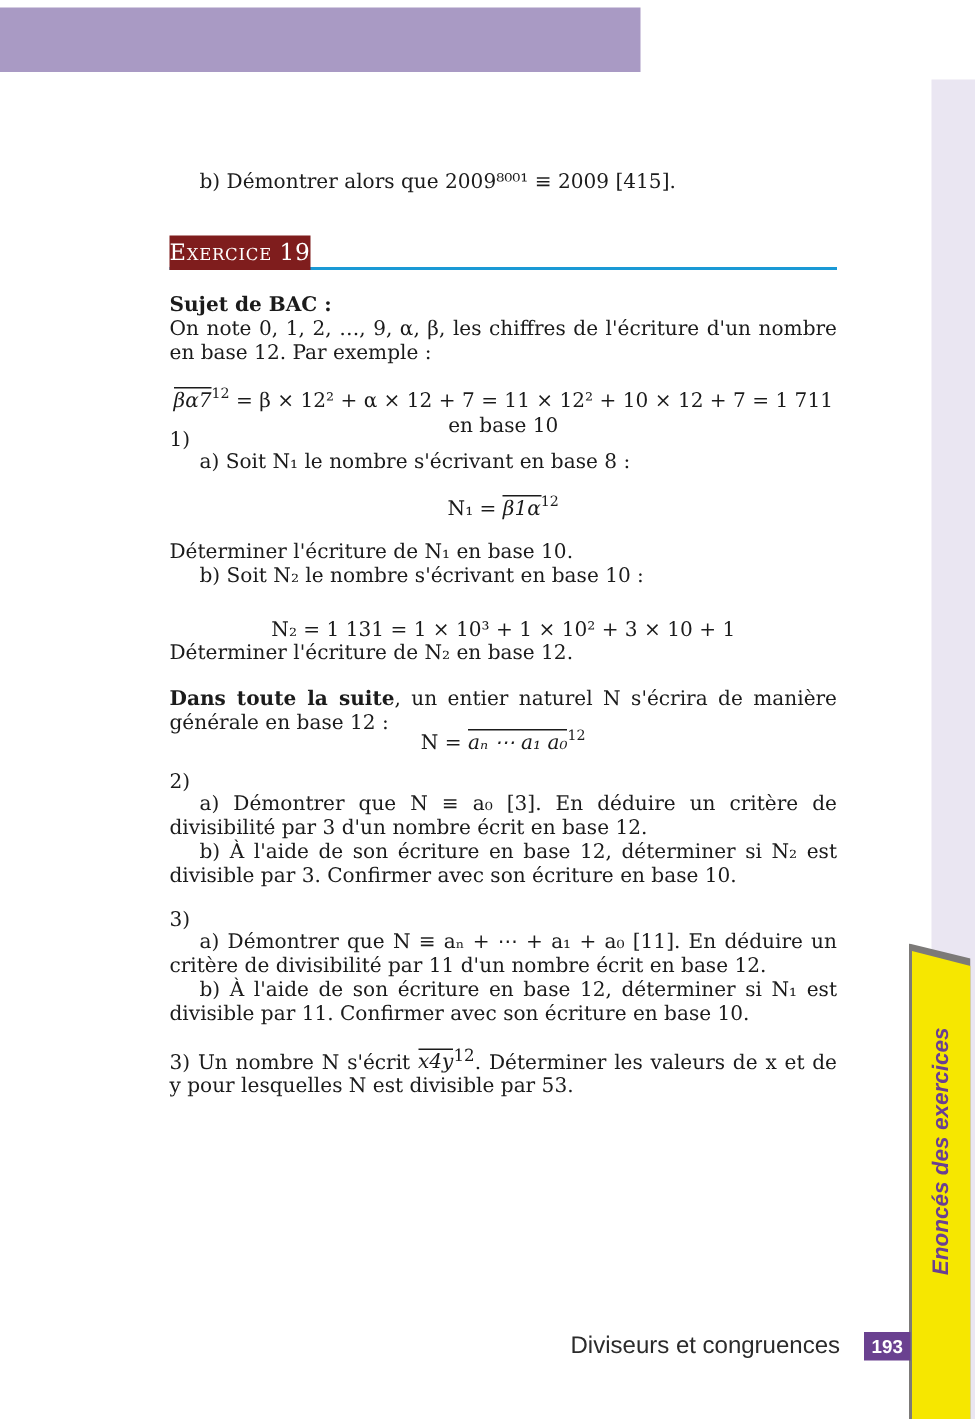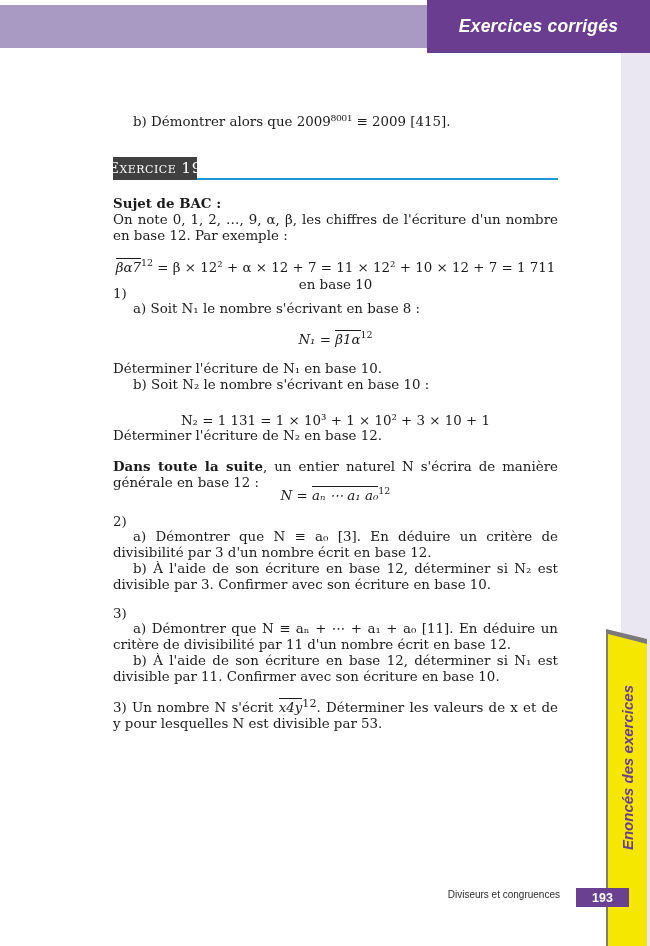--- a/index.html
+++ b/index.html
@@ -17,54 +17,51 @@
   
   .lavender { position:absolute; left:621px; top:53px; width:29px; height:893px; background:#eae6f2; }
   
   .content { position:absolute; left:113px; top:0; width:445px; font-size:13.4px; line-height:15.9px; }
   .abs { position:absolute; left:0; width:445px; }
   .indent { text-indent:20px; }
   .just { text-align:justify; }
   .bold { font-weight:bold; }
   
   .ex-row  { position:absolute; top:157px; left:0; width:445px; height:23px; }
-  .ex-box  { position:absolute; left:0; top:0; width:84px; height:23px; background:#404040;
+  .ex-box  { position:absolute; left:0; top:0; width:94px; height:23px; background:#7f1d1d;
              color:#ffffff; display:flex; align-items:center; justify-content:center;
              font-variant:small-caps; font-size:15px; letter-spacing:0.5px; }
   .ex-num  { font-variant:normal; font-size:15.5px; margin-left:5px; }
   .ex-line { position:absolute; left:0; bottom:0px; width:445px; height:2px; background:#1a99d5; }
   
   .formula { text-align:center; line-height:17px; }
   .ovl { border-top:1.2px solid #1b1b1b; padding-top:1px; font-style:italic; }
   .formula sup, .ovlsup { font-size:9.5px; vertical-align:6px; }
-  .mvar { font-style:italic; }
+  .mvar { }
   
   .tab-wrap { position:absolute; left:606px; top:629px; width:41px; height:317px; }
   .tab-wrap svg { position:absolute; left:0; top:0; }
   .tab-label-box { position:absolute; left:2px; top:16px; width:39px; height:301px;
                    display:flex; align-items:center; justify-content:center; }
   .tab-label { writing-mode:vertical-rl; transform:rotate(180deg);
                font-family:"Liberation Sans", sans-serif; font-weight:bold; font-style:italic;
                font-size:15px; color:#6a3f92; white-space:nowrap; padding-top:55px; }
   
   .footer-chapter { position:absolute; top:889px; right:90px; font-family:"Liberation Sans", sans-serif;
-                    font-size:10px; color:#2b2b2b; }
-  .page-badge { position:absolute; left:576px; top:888px; width:53px; height:19px; background:#6a4190;
+                    font-size:16px; color:#2b2b2b; }
+  .page-badge { position:absolute; left:576px; top:888px; width:31px; height:19px; background:#6a4190;
                 color:#ffffff; font-family:"Liberation Sans", sans-serif; font-weight:bold;
                 font-size:12.5px; display:flex; align-items:center; justify-content:center; }
 </style>
 </head>
 <body>
 
 <div class="page">
 
   <div class="band-light"></div>
-  <div class="band-dark">
-    <span class="band-title">Exercices corrigés</span>
-  </div>
 
   <div class="lavender"></div>
 
   <div class="content">
 
     <div class="abs indent" style="top:114px;">b) Démontrer alors que 2009⁸⁰⁰¹ ≡ 2009 [415].</div>
 
     <div class="ex-row">
       <div class="ex-line"></div>
       <div class="ex-box">

